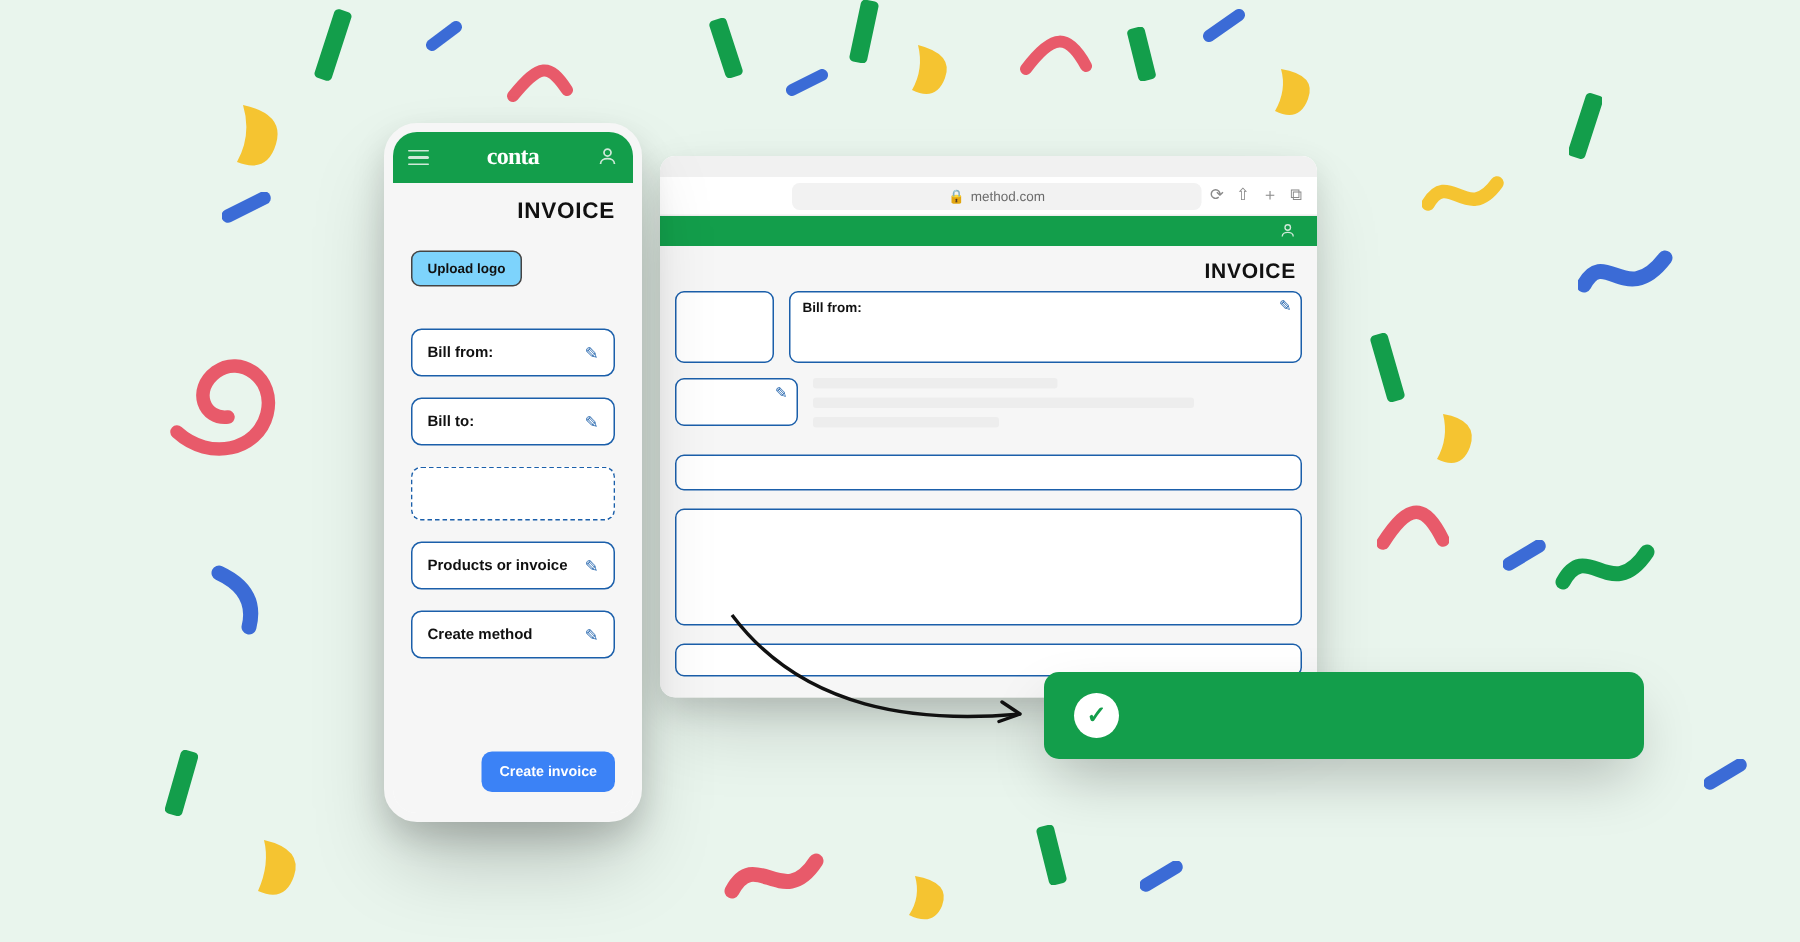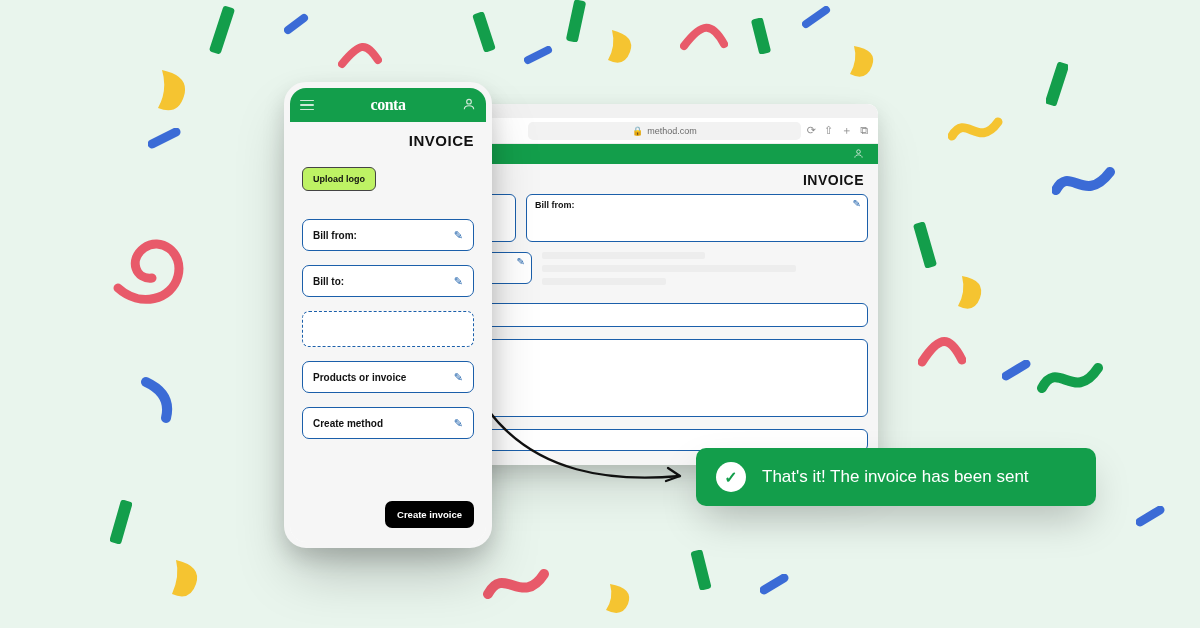--- a/index.html
+++ b/index.html
@@ -127,28 +127,27 @@
     height: 24px;
     margin-top: 12px;
   }
   .b-tall { height: 78px; }
   .b-slim { height: 22px; }
 
   
   .phone {
     position: absolute;
     left: 256px; top: 82px;
-    width: 208px;
+    width: 172px;
     background: #ffffff;
     border: 6px solid #f6f6f6;
     border-radius: 22px;
     box-shadow: 0 30px 55px -10px rgba(0,0,0,.25), 0 10px 22px rgba(0,0,0,.15);
     overflow: hidden;
     z-index: 5;
-    margin-left: 28px;
   }
   .phone-top {
     height: 34px;
     background: #139e4b;
     display: flex;
     align-items: center;
     justify-content: space-between;
     padding: 0 10px;
   }
   .burger { display: flex; flex-direction: column; gap: 3px; }
@@ -175,21 +174,21 @@
     margin-bottom: 18px;
   }
   .p-upload {
     align-self: flex-start;
     border: 1.2px solid #444;
     border-radius: 6px;
     padding: 6px 10px;
     font-size: 9px;
     font-weight: 600;
     color: #111;
-    background: #bef264;
+    background: #7dd3fc;
     margin-bottom: 28px;
     cursor: pointer;
   }
   .p-field {
     background: #ffffff;
     border: 1.6px solid #1b5faa;
     border-radius: 7px;
     height: 32px;
     display: flex;
     align-items: center;
@@ -203,21 +202,21 @@
   .p-dashed {
     border: 1.6px dashed #1b5faa;
     background: #fff;
     border-radius: 7px;
     height: 36px;
     margin-bottom: 14px;
   }
   .p-cta {
     align-self: flex-end;
     margin-top: auto;
-    background: #000000;
+    background: #3b82f6;
     color: #fff;
     border: none;
     border-radius: 7px;
     padding: 8px 12px;
     font-size: 9.5px;
     font-weight: 700;
     cursor: pointer;
   }
 
   
@@ -449,14 +448,13 @@
       <span class="lbl">Create method</span>
       <span class="ico">✎</span>
     </div>
 
     <button class="p-cta">Create invoice</button>
   </div>
 </div>
 
 <div class="toast">
   <div class="check">✓</div>
-  <div class="msg">That's it! The invoice has been sent</div>
 </div>
 
 </body></html>

